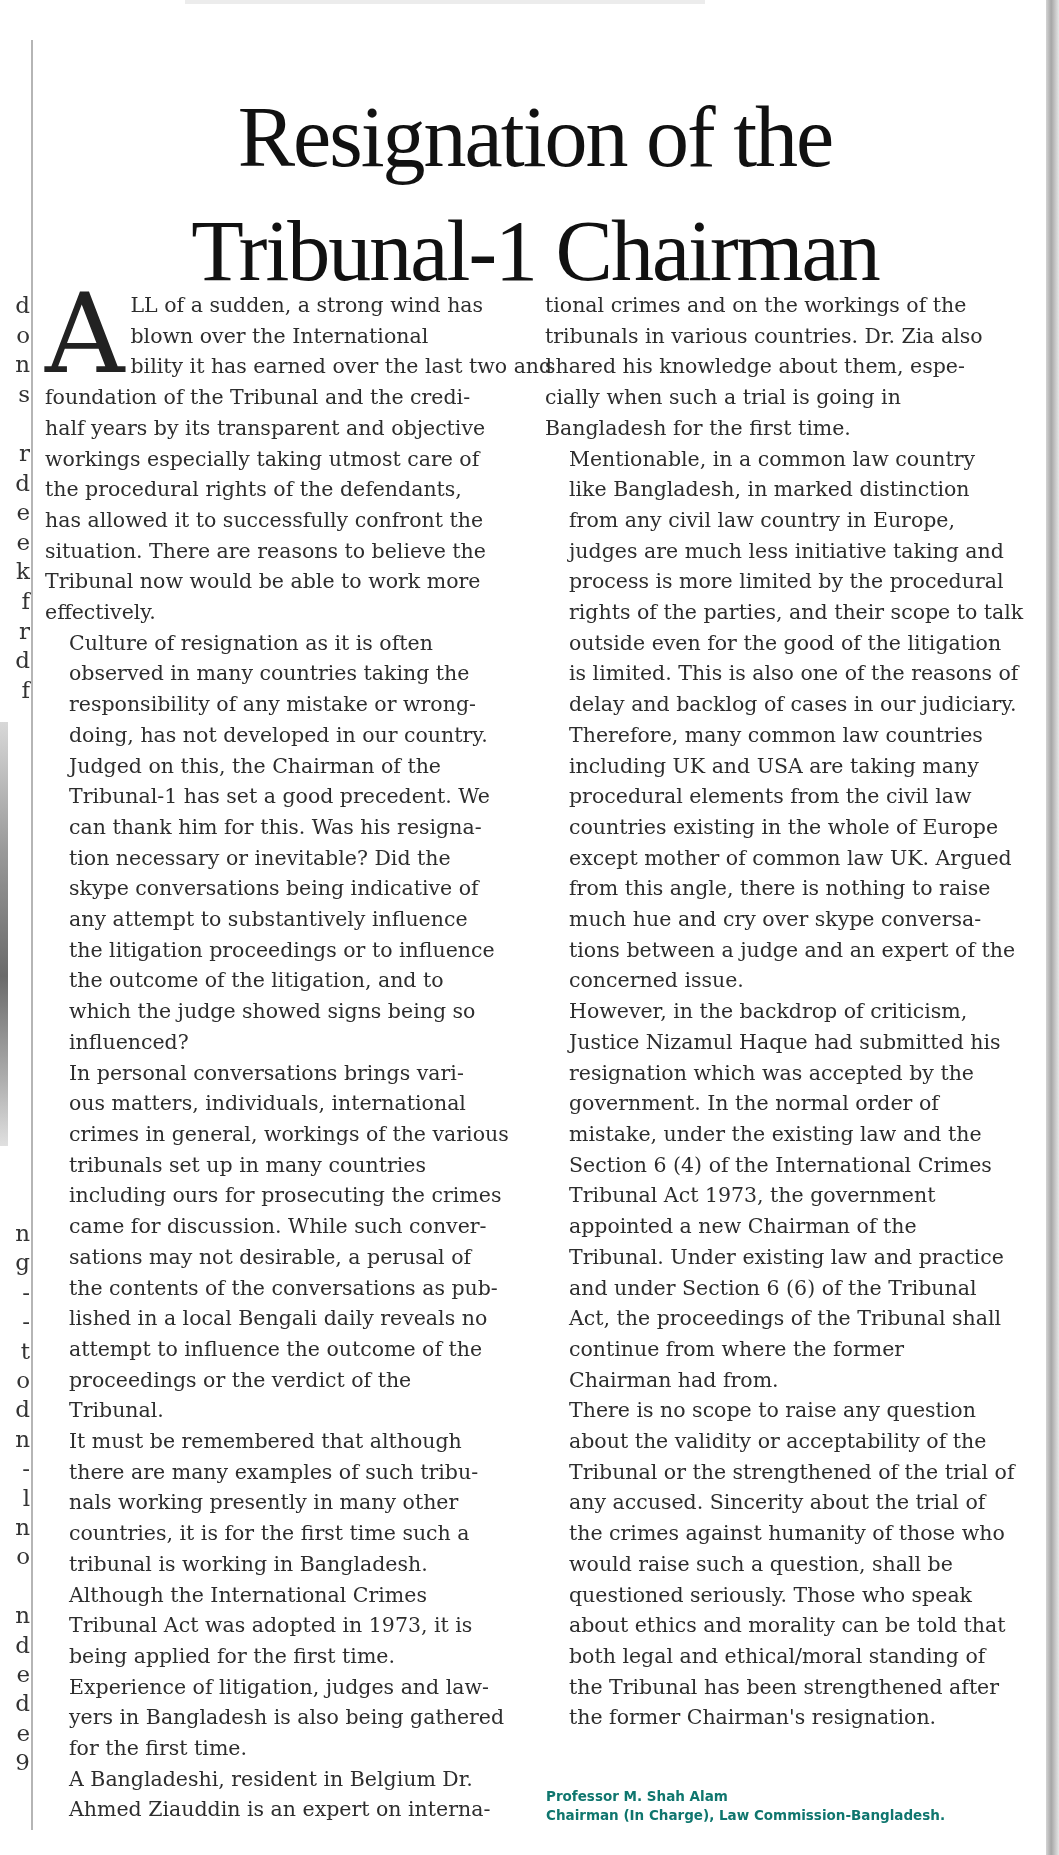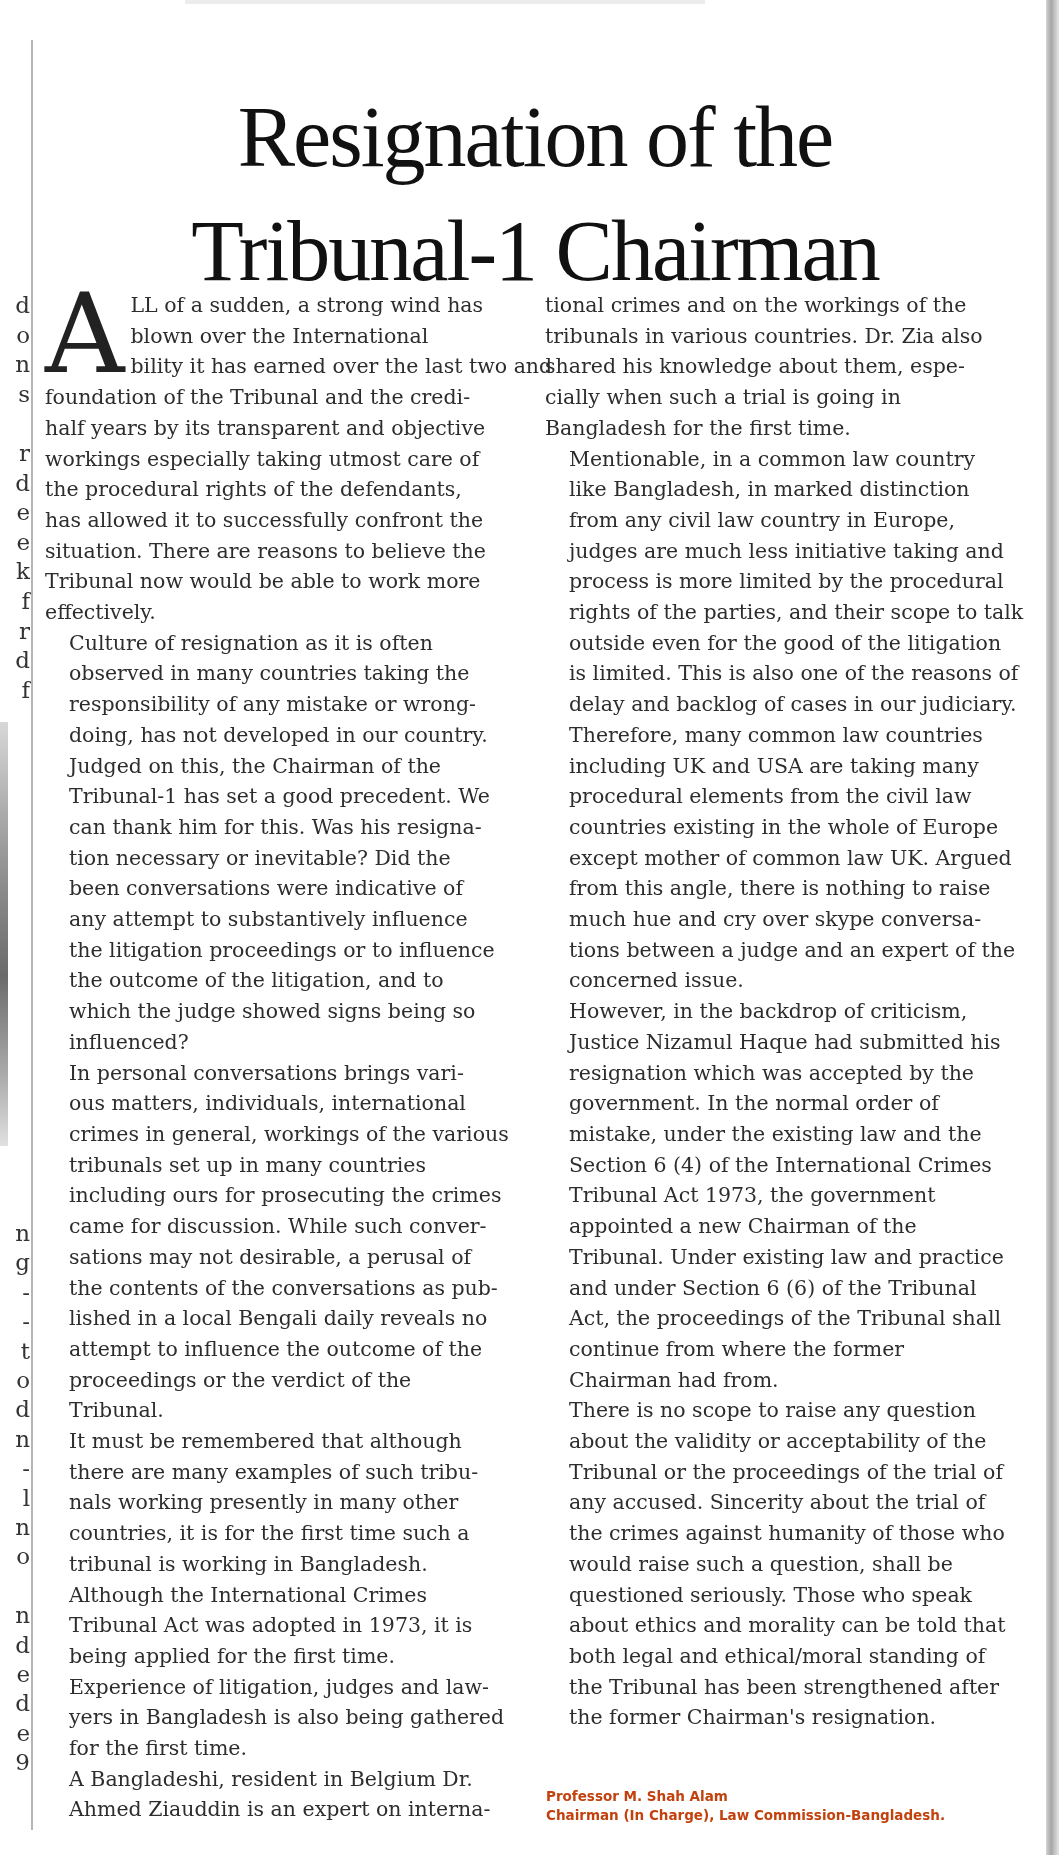--- a/index.html
+++ b/index.html
@@ -61,21 +61,21 @@
     font-family: "DejaVu Serif", serif;
     font-size: 110px; line-height: 84px;
     color: #222;
     margin: 2px 6px 0 0;
     height: 86px;
   }
   .byline {
     position: absolute; left: 546px; top: 1787px;
     font-family: "DejaVu Sans", sans-serif;
     font-weight: bold; font-size: 13.5px; line-height: 19px;
-    color: #c2410c;
+    color: #0f766e;
   }
 </style>
 </head>
 <body>
 
 <div class="top-strip"></div>
 
 <div class="left-strip" id="left-strip">
     <div class="frag" style="top: 292px;">d</div>
     <div class="frag" style="top: 321.6px;">o</div>
@@ -137,21 +137,21 @@
     </p>
     <p>
       <span class="line">Culture of resignation as it is often</span>
       <span class="line">observed in many countries taking the</span>
       <span class="line">responsibility of any mistake or wrong-</span>
       <span class="line">doing, has not developed in our country.</span>
       <span class="line">Judged on this, the Chairman of the</span>
       <span class="line">Tribunal-1 has set a good precedent. We</span>
       <span class="line">can thank him for this. Was his resigna-</span>
       <span class="line">tion necessary or inevitable? Did the</span>
-      <span class="line">been conversations were indicative of</span>
+      <span class="line">skype conversations being indicative of</span>
       <span class="line">any attempt to substantively influence</span>
       <span class="line">the litigation proceedings or to influence</span>
       <span class="line">the outcome of the litigation, and to</span>
       <span class="line">which the judge showed signs being so</span>
       <span class="line">influenced?</span>
     </p>
     <p>
       <span class="line">In  personal conversations brings vari-</span>
       <span class="line">ous matters, individuals, international</span>
       <span class="line">crimes in general, workings of the various</span>
@@ -222,21 +222,21 @@
       <span class="line">appointed a new Chairman of the</span>
       <span class="line">Tribunal. Under existing law and practice</span>
       <span class="line">and under Section 6 (6) of the Tribunal</span>
       <span class="line">Act, the proceedings of the Tribunal shall</span>
       <span class="line">continue from where the former</span>
       <span class="line">Chairman had from.</span>
     </p>
     <p>
       <span class="line">There is no scope to raise any question</span>
       <span class="line">about the validity or acceptability of the</span>
-      <span class="line">Tribunal or the proceedings of the trial of</span>
+      <span class="line">Tribunal or the strengthened of the trial of</span>
       <span class="line">any accused. Sincerity about the trial of</span>
       <span class="line">the crimes against humanity of those who</span>
       <span class="line">would raise such a question, shall be</span>
       <span class="line">questioned seriously. Those who speak</span>
       <span class="line">about ethics and morality can be told that</span>
       <span class="line">both legal and ethical/moral standing of</span>
       <span class="line">the Tribunal has been strengthened after</span>
       <span class="line">the former Chairman's resignation.</span>
     </p>
   </div>

